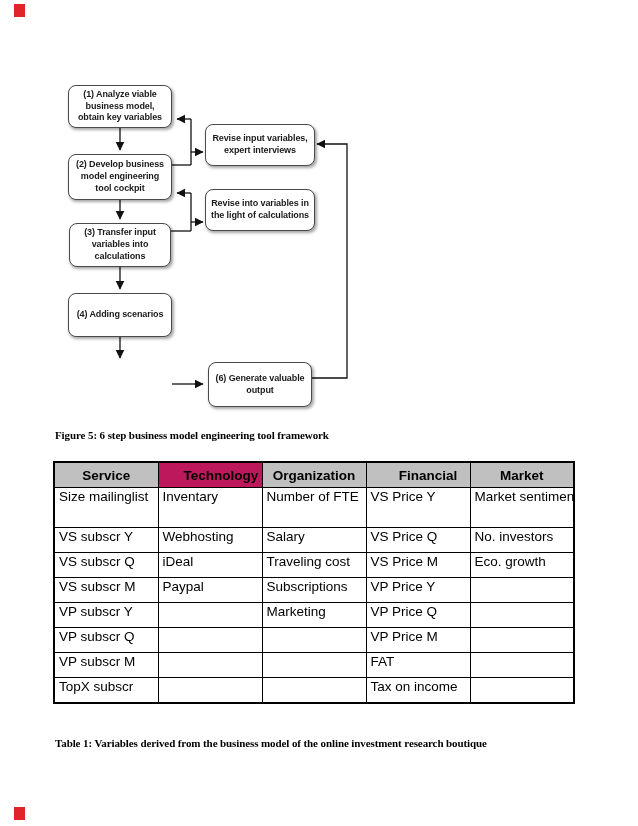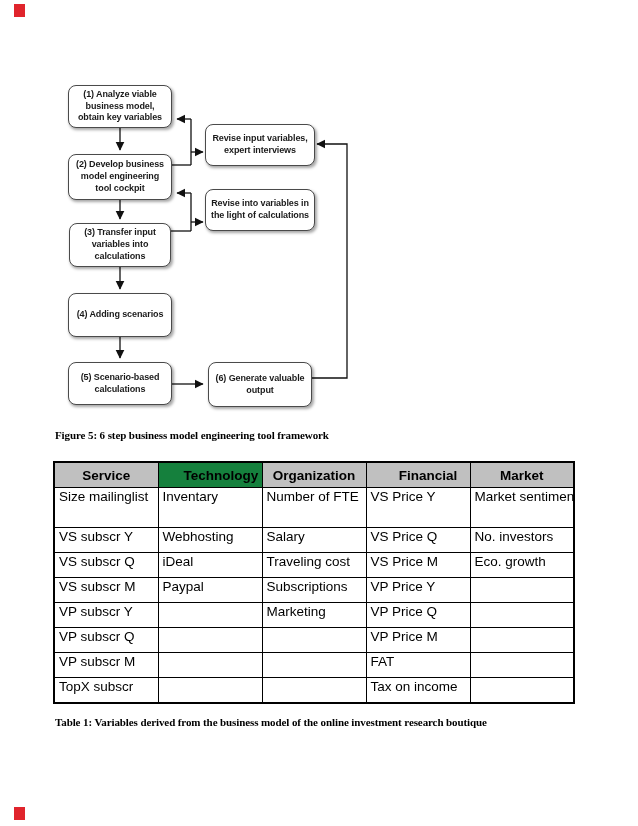--- a/index.html
+++ b/index.html
@@ -62,30 +62,29 @@
       <path d="M191,222 L203,222" marker-end="url(#arr)"></path>
     </g>
   </svg>
 
   <div class="fc-box" style="left:68px;top:85px;width:104px;height:43px;">(1) Analyze viable business model, obtain key variables</div>
   <div class="fc-box" style="left:205px;top:124px;width:110px;height:42px;">Revise input variables, expert interviews</div>
   <div class="fc-box" style="left:68px;top:154px;width:104px;height:46px;">(2) Develop business model engineering tool cockpit</div>
   <div class="fc-box" style="left:205px;top:189px;width:110px;height:42px;">Revise into variables in the light of calculations</div>
   <div class="fc-box" style="left:69px;top:223px;width:102px;height:44px;">(3) Transfer input variables into calculations</div>
   <div class="fc-box" style="left:68px;top:293px;width:104px;height:44px;">(4) Adding scenarios</div>
-  <div class="fc-box" style="left:68px;top:362px;width:104px;height:43px;">(5) Scenario-based calculations</div>
   <div class="fc-box" style="left:208px;top:362px;width:104px;height:45px;">(6) Generate valuable output</div>
 
   <div class="caption" style="top:429px;">Figure 5: 6 step business model engineering tool framework</div>
 
   <table id="var-table">
       <thead>
         <tr>
           <th style="background-color: rgb(192, 192, 192);">Service</th>
-          <th style="background-color: #15803d; padding-left: 24px;">Technology</th>
+          <th style="background-color: #be185d; padding-left: 24px;">Technology</th>
           <th style="background-color: rgb(192, 192, 192);">Organization</th>
           <th style="background-color: rgb(192, 192, 192); padding-left: 22px;">Financial</th>
           <th style="background-color: rgb(192, 192, 192);">Market</th>
         </tr>
       </thead>
       <tbody>
         <tr class="tall">
           <td>Size mailinglist</td>
           <td>Inventary</td>
           <td>Number of FTE</td>
@@ -137,15 +136,15 @@
         <tr>
           <td>TopX subscr</td>
           <td></td>
           <td></td>
           <td>Tax on income</td>
           <td></td>
         </tr>
       </tbody>
     </table>
 
-  <div class="caption" style="top:716px;">Table 1: Variables derived from the business model of the online investment research boutique</div>
+  <div class="caption" style="top:737px;">Table 1: Variables derived from the business model of the online investment research boutique</div>
 
 </div>
 
 </body></html>

